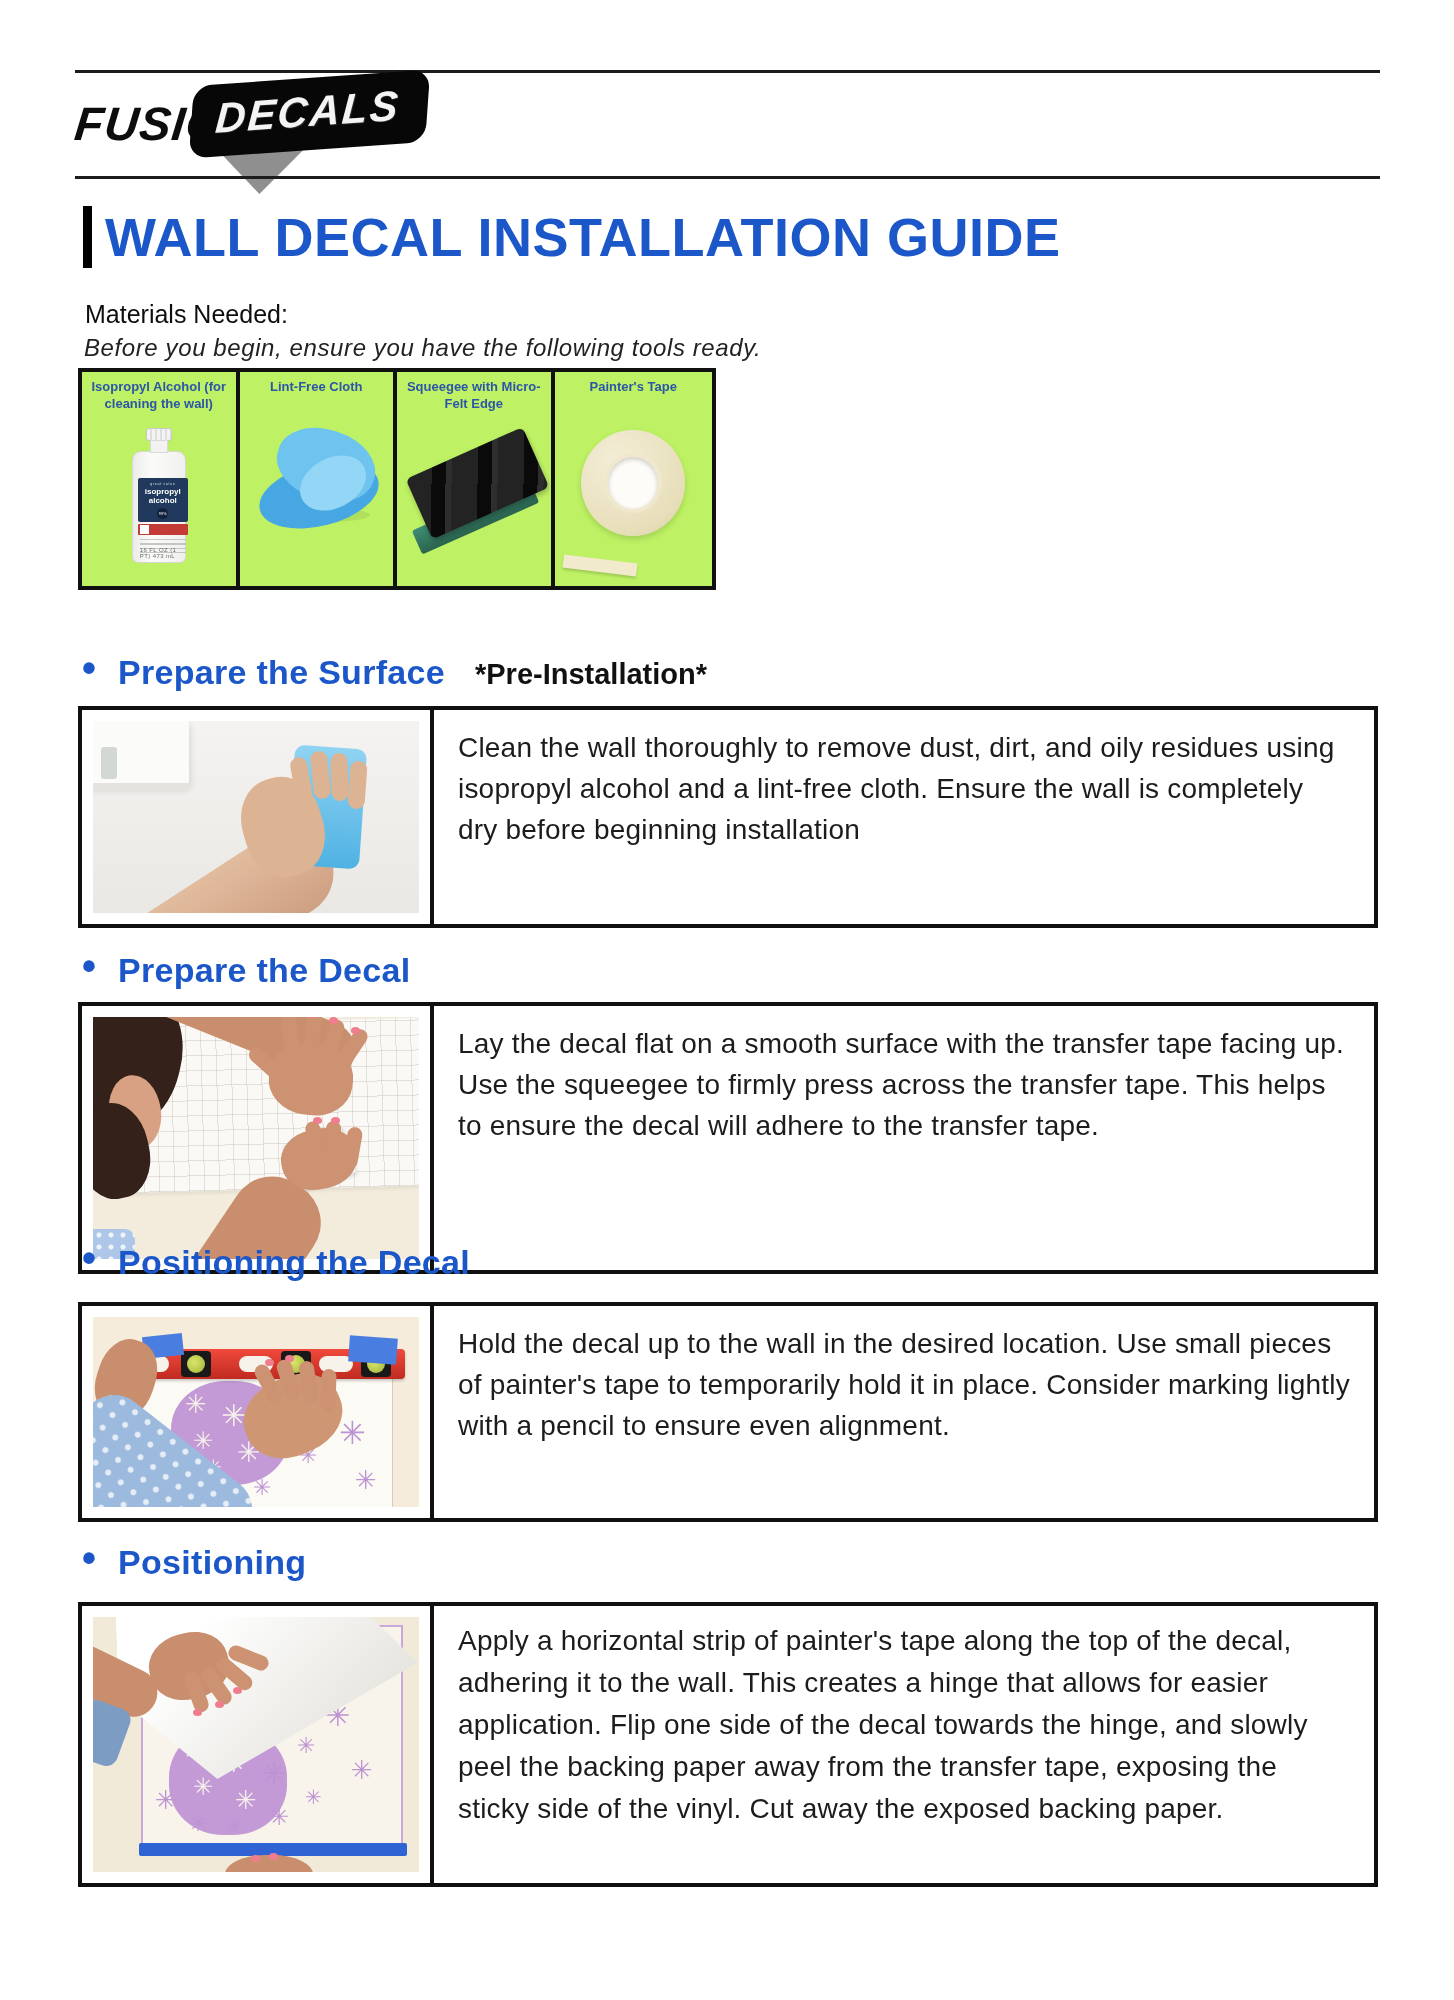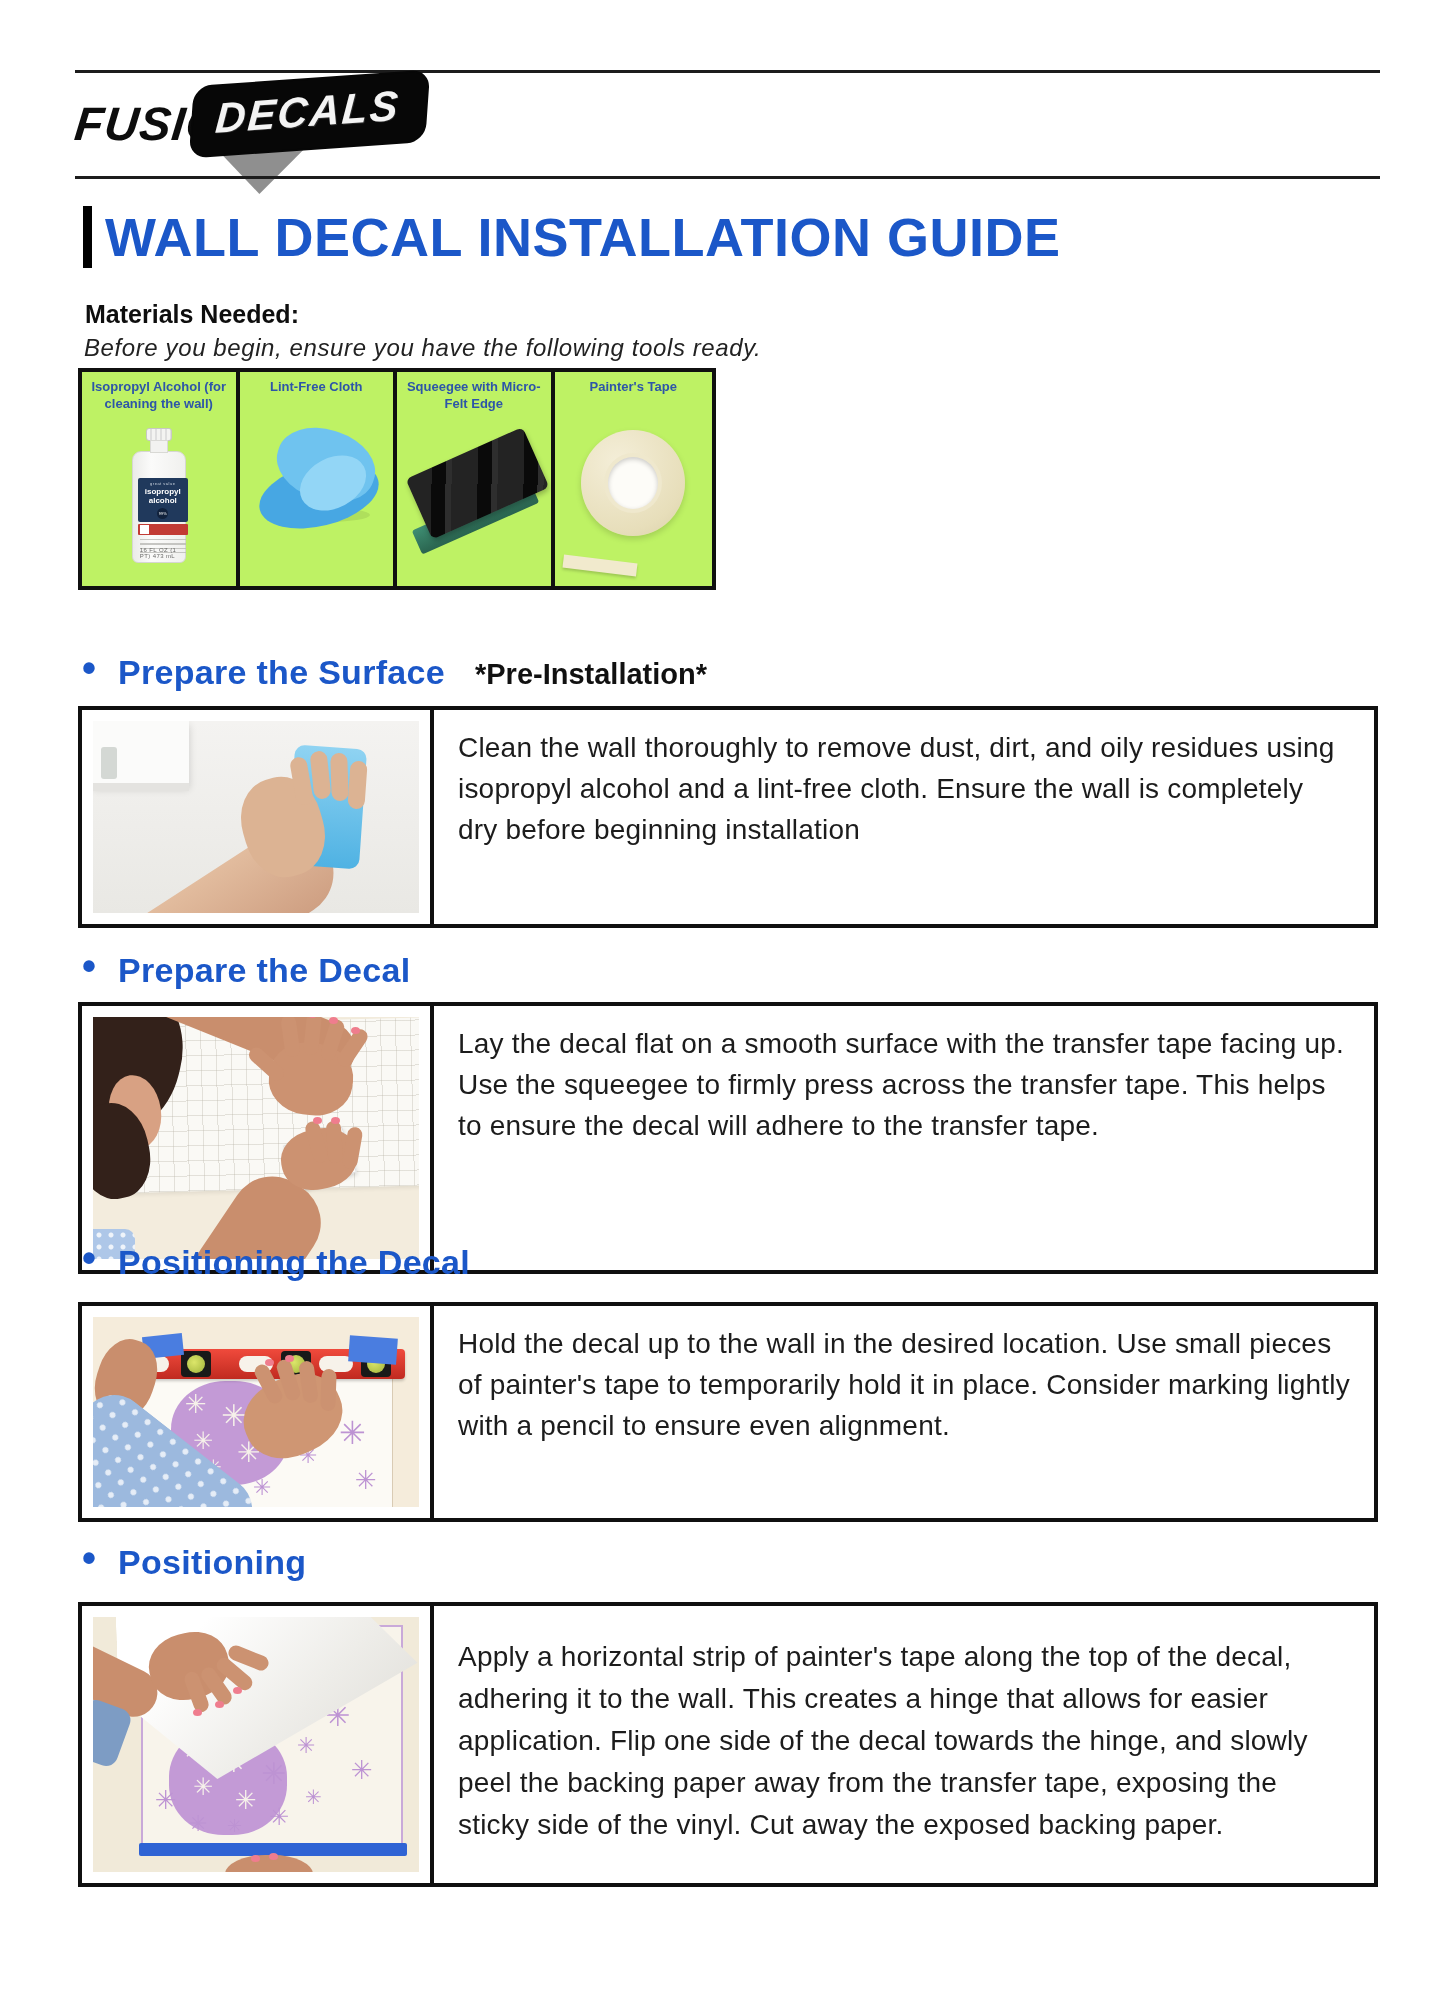--- a/index.html
+++ b/index.html
@@ -19,21 +19,21 @@
   .logo-badge { position:absolute; left:118px; top:-4px; background:#070707; border-radius:16px;
                 padding:8px 26px 12px 22px; transform:rotate(-4deg) skewX(-8deg); box-shadow:0 0 0 2px #070707; }
   .logo-badge span { font-size:42px; font-weight:900; font-style:italic; letter-spacing:2px; color:#f4f4f4;
                      text-shadow:1px 1px 0 #2a2a2a; }
 
   
   .title-wrap { position:absolute; left:83px; top:206px; display:flex; align-items:center; }
   .title-bar { width:9px; height:62px; background:#000; margin-right:13px; }
   .title { font-size:54px; font-weight:800; letter-spacing:.5px; color:#1b57c8; }
 
-  .mat-heading { position:absolute; left:85px; top:300px; font-size:25px; font-weight:700; color:#0e0e0e; }
+  .mat-heading { position:absolute; left:85px; top:300px; font-size:25px; font-weight:400; color:#0e0e0e; }
   .mat-sub { position:absolute; left:84px; top:334px; font-size:24px; font-style:italic; color:#222; letter-spacing:.6px; }
 
   
   .mat-table { position:absolute; left:78px; top:368px; width:638px; height:222px; border:4px solid #101010;
                display:grid; grid-template-columns:repeat(4,1fr); background:#bef264; }
   .mat-cell { border-right:4px solid #101010; display:flex; flex-direction:column; align-items:center; padding-top:7px; position:relative; }
   .mat-cell:last-child { border-right:none; }
   .mat-label { font-size:13px; font-weight:800; color:#2d55a8; text-align:center; line-height:1.3; padding:0 6px; }
   .mat-art { position:relative; width:100%; flex:1; overflow:hidden; }
 
@@ -82,21 +82,21 @@
   .sec .bullet { color:#1b57c8; font-size:40px; font-weight:800; margin-right:22px; transform:translateY(-2px); }
   .sec .h { font-size:34px; font-weight:800; color:#1b57c8; letter-spacing:.3px; }
   .sec .note { font-size:29px; font-weight:700; color:#111; margin-left:30px; }
   .sec .note:empty { display:none; }
 
   
   .row { position:absolute; left:78px; width:1300px; border:4px solid #101010; background:#fff; display:flex; }
   .row-img { width:352px; border-right:4px solid #101010; padding:11px; background:#fff; }
   .scene { position:relative; width:100%; height:100%; overflow:hidden; }
   .row-text { flex:1; padding:17px 24px; font-size:28px; line-height:41px; color:#1c1c1c; letter-spacing:.2px; }
-  .row-text.tall { line-height:42px; padding-top:30px; }
+  .row-text.tall { line-height:42px; padding-top:14px; }
 
   
   .s1 { background:linear-gradient(180deg,#f4f3f1,#e9e8e4); }
   .s1-shelf { position:absolute; left:0; top:0; width:96px; height:64px; background:#fbfbfa; box-shadow:0 4px 8px rgba(0,0,0,.16); }
   .s1-shelf-edge { position:absolute; left:0; top:62px; width:96px; height:8px; background:#e4e3e0; }
   .s1-jar { position:absolute; left:8px; top:26px; width:16px; height:32px; background:#ccd1cc; border-radius:3px; opacity:.85; }
   .s1-arm { position:absolute; left:-70px; bottom:-70px; width:330px; height:88px; background:linear-gradient(#e2bc9e,#cfa083);
             border-radius:46px; transform:rotate(-33deg); }
   .s1-hand { position:absolute; left:150px; top:56px; width:80px; height:100px; background:#dcb393; border-radius:45%; transform:rotate(-16deg); }
   .s1-cloth { position:absolute; left:198px; top:26px; width:72px; height:120px; border-radius:10px; transform:rotate(4deg);

